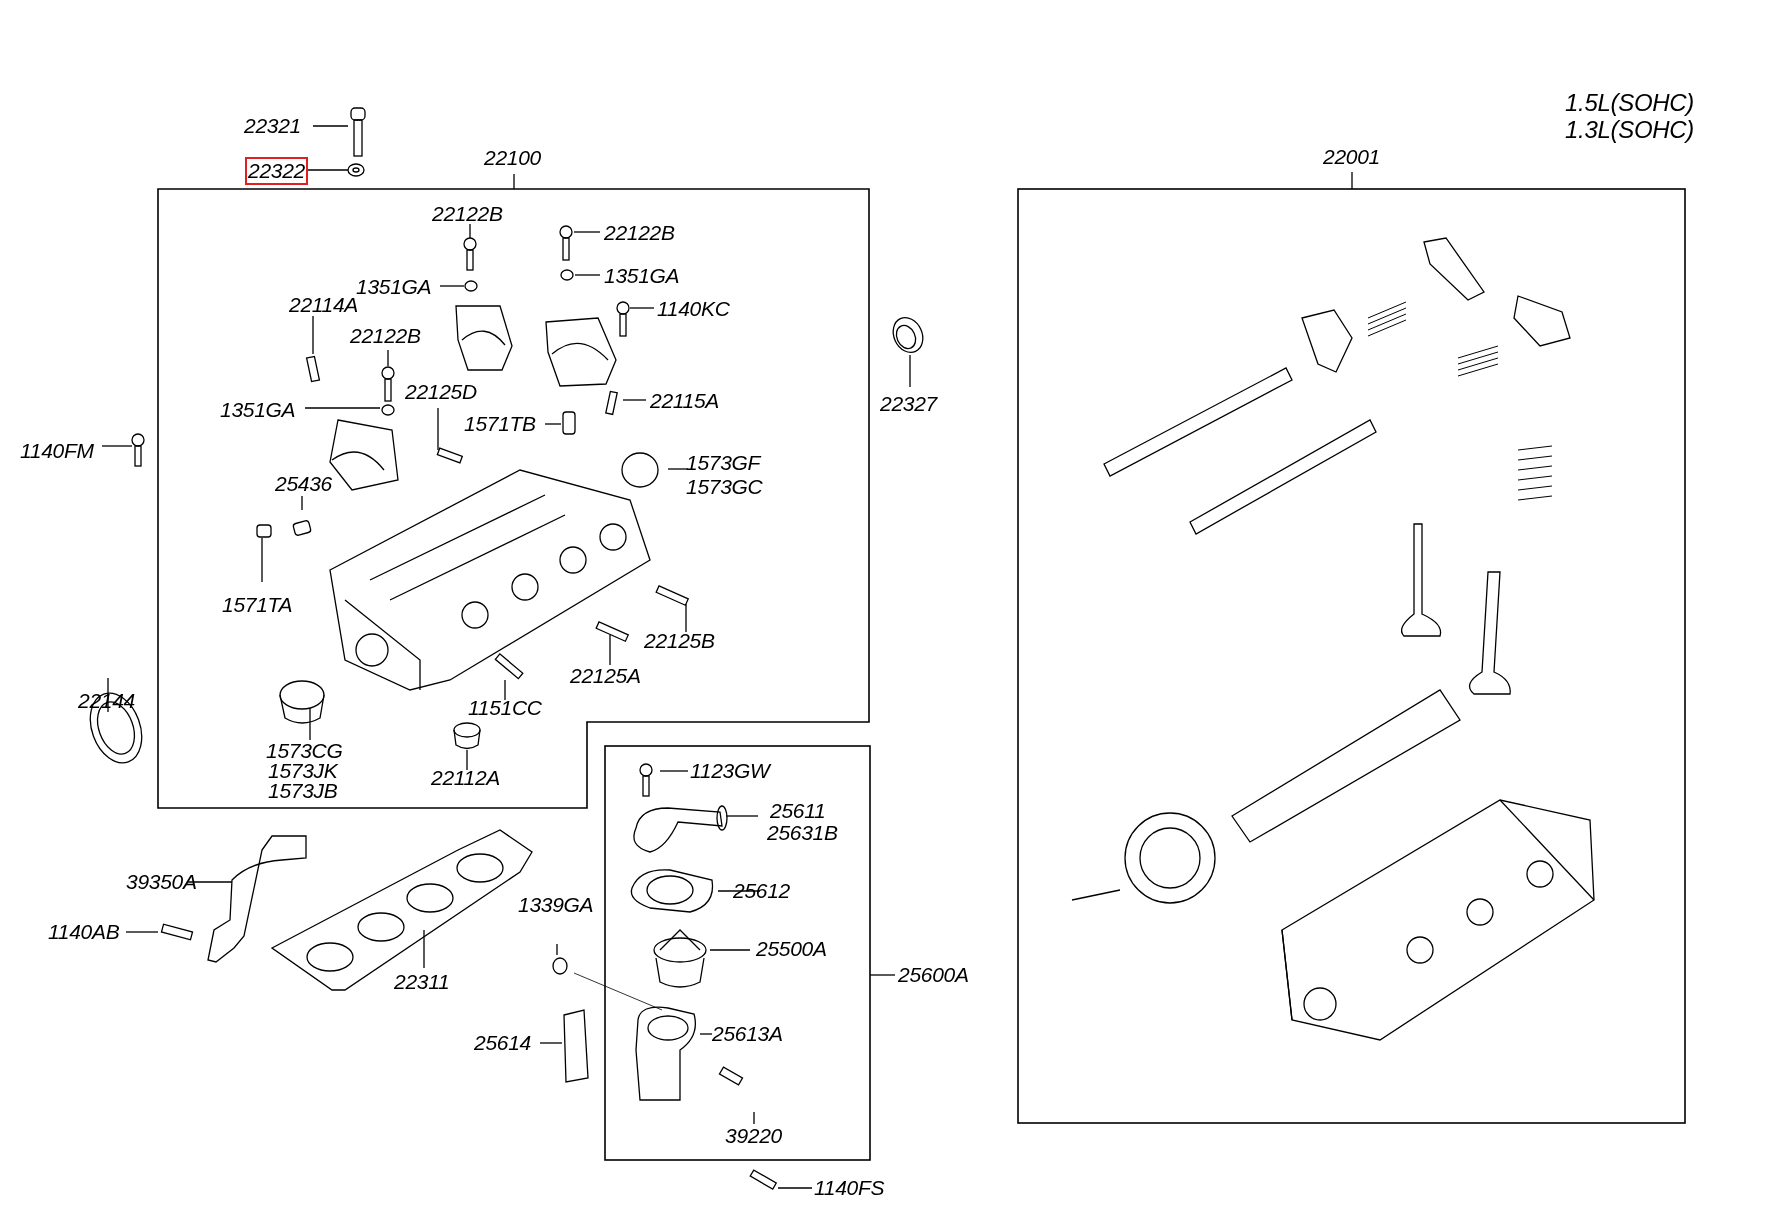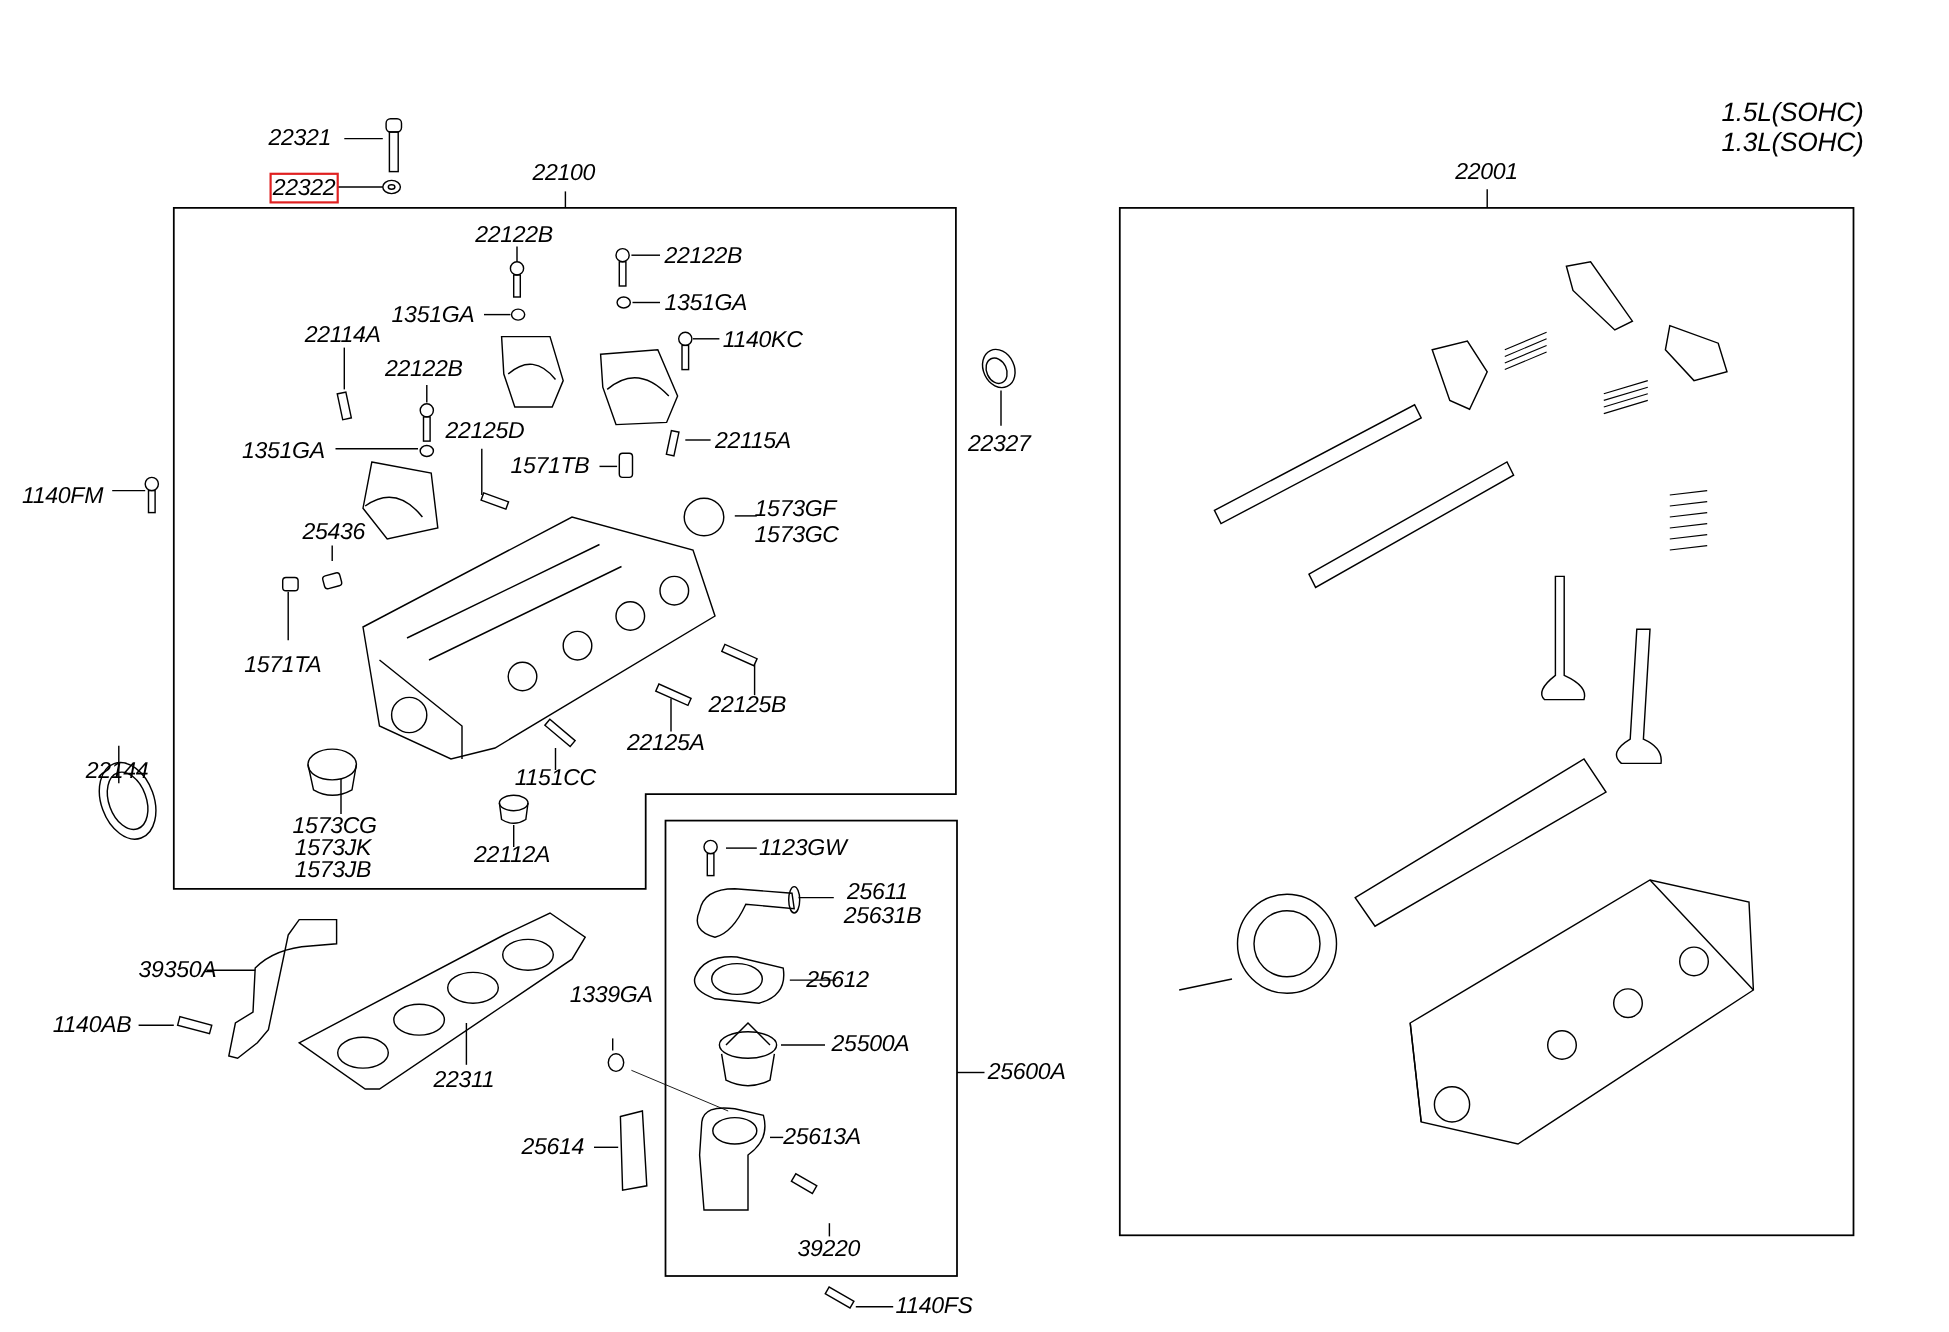--- a/index.html
+++ b/index.html
@@ -198,21 +198,21 @@
   <div class="lbl big" style="left:1565px; top:117px;">1.3L(SOHC)</div>
 
   <div class="lbl" style="left:244px; top:115px;">22321</div>
   <div class="lbl hl" style="left: 236px; top: 160px; outline-color: rgb(224, 32, 32); margin-left: 12px;">22322</div>
   <div class="lbl" style="left:484px; top:147px;">22100</div>
 
   <div class="lbl" style="left:432px; top:203px;">22122B</div>
   <div class="lbl" style="left:604px; top:222px;">22122B</div>
   <div class="lbl" style="left:604px; top:265px;">1351GA</div>
   <div class="lbl" style="left:356px; top:276px;">1351GA</div>
-  <div class="lbl" style="left:277px; top:294px;">22114A</div>
+  <div class="lbl" style="left:289px; top:294px;">22114A</div>
   <div class="lbl" style="left:657px; top:298px;">1140KC</div>
   <div class="lbl" style="left:350px; top:325px;">22122B</div>
   <div class="lbl" style="left:405px; top:381px;">22125D</div>
   <div class="lbl" style="left:650px; top:390px;">22115A</div>
   <div class="lbl" style="left:220px; top:399px;">1351GA</div>
   <div class="lbl" style="left:464px; top:413px;">1571TB</div>
   <div class="lbl" style="left:20px; top:440px;">1140FM</div>
   <div class="lbl" style="left:686px; top:452px;">1573GF</div>
   <div class="lbl" style="left:686px; top:476px;">1573GC</div>
   <div class="lbl" style="left:275px; top:473px;">25436</div>

